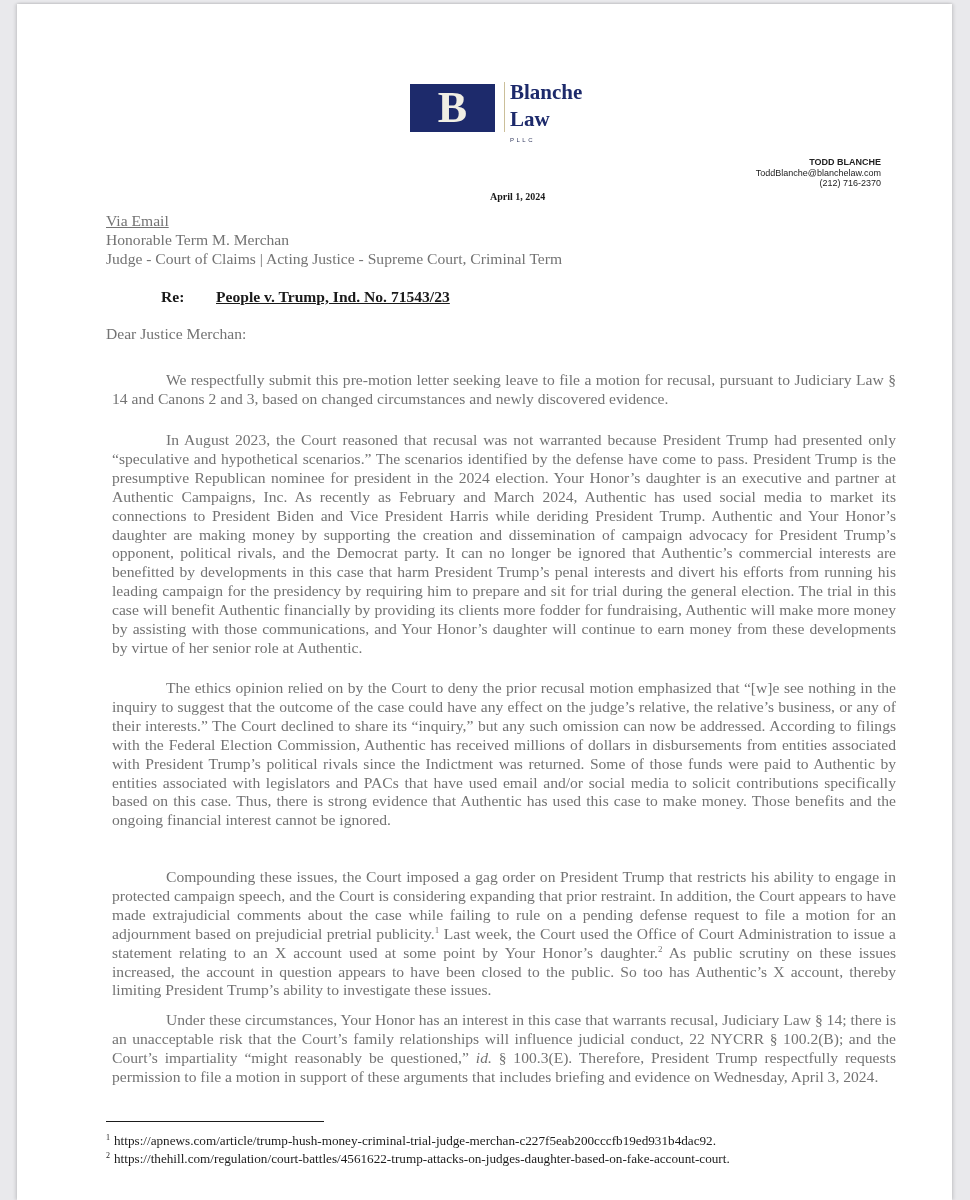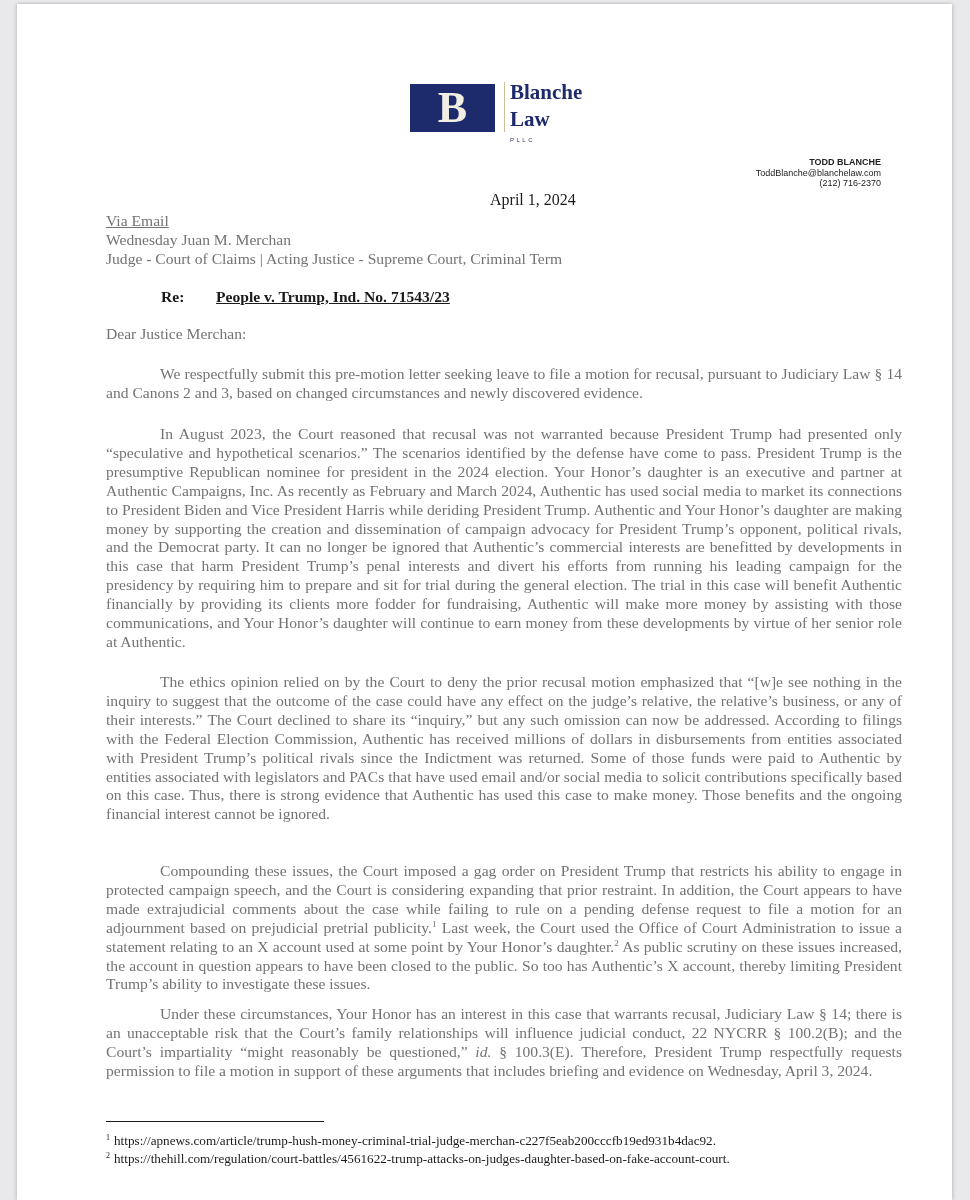--- a/index.html
+++ b/index.html
@@ -101,21 +101,22 @@
       left: 89px;
       width: 796px;
       font-size: 15.6px;
       line-height: 18.9px;
       color: #737373;
     }
     .date {
       position: absolute;
       left: 473px;
       top: 187px;
-      font-size: 16px;
+      font-size: 10px;
+      font-weight: bold;
     }
     .addressee {
       top: 208px;
     }
     .underline {
       text-decoration: underline;
     }
     .re-line {
       position: absolute;
       left: 144px;
@@ -127,21 +128,21 @@
     .re-label {
       width: 55px;
     }
     .re-subject {
       text-decoration: underline;
     }
     .salutation {
       top: 321px;
     }
     p.para {
-      margin: 0;
+      margin: 6px;
       text-align: justify;
       text-indent: 54px;
     }
     .p1 { top: 361px; }
     .p2 { top: 421px; }
     .p3 { top: 669px; }
     .p4 { top: 858px; }
     .p5 { top: 1001px; }
     sup {
       font-size: 9px;
@@ -190,21 +191,21 @@
   <div class="contact">
     <div class="contact-name">TODD BLANCHE</div>
     <div>ToddBlanche@blanchelaw.com</div>
     <div>(212) 716-2370</div>
   </div>
 
   <div class="date">April 1, 2024</div>
 
   <div class="text addressee">
     <div class="underline">Via Email</div>
-    <div>Wednesday Juan M. Merchan</div>
+    <div>Honorable Term M. Merchan</div>
     <div>Judge - Court of Claims | Acting Justice - Supreme Court, Criminal Term</div>
   </div>
 
   <div class="re-line">
     <span class="re-label">Re:</span>
     <span class="re-subject">People v. Trump, Ind. No. 71543/23</span>
   </div>
 
   <div class="text salutation">Dear Justice Merchan:</div>
 

